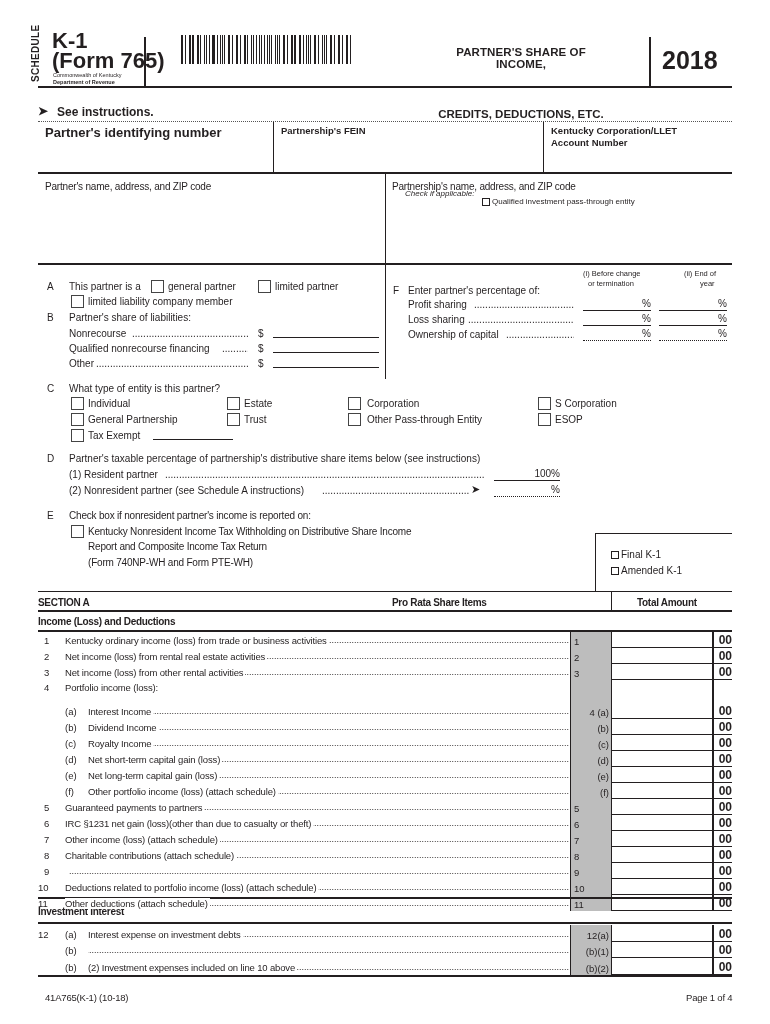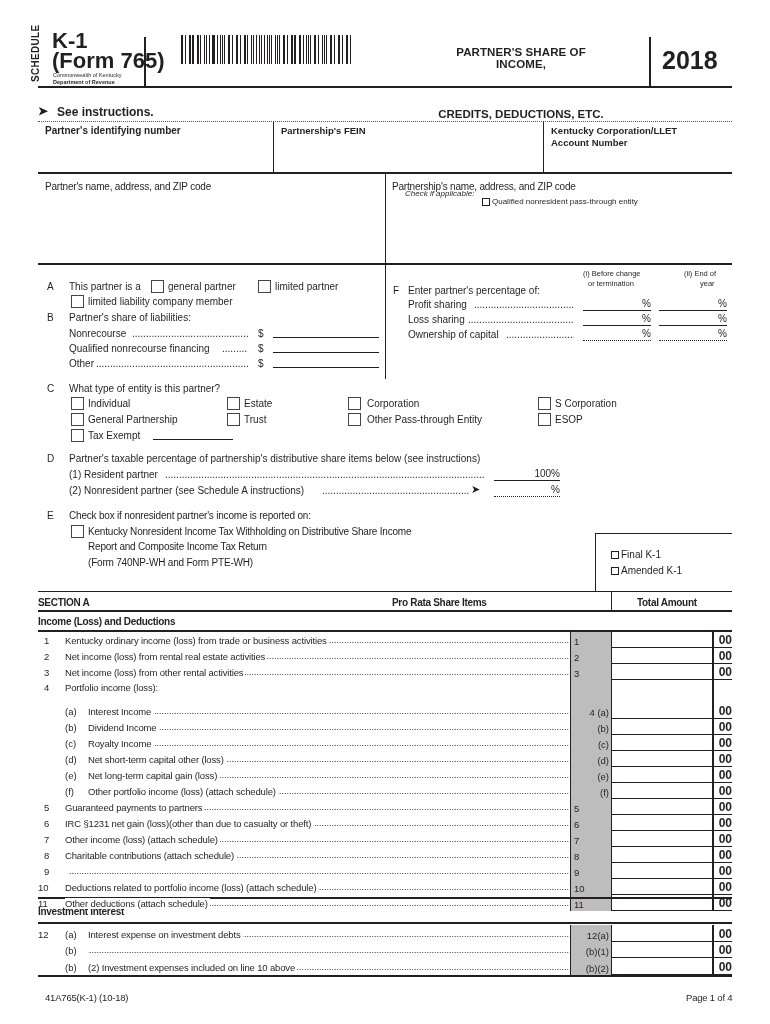--- a/index.html
+++ b/index.html
@@ -109,38 +109,38 @@
 <div class="abs bold" style="left:436px;top:46px;font-size:11.5px;text-align:center;width:170px;letter-spacing:0.1px;">PARTNER'S SHARE OF INCOME,</div>
 <div class="abs bold" style="left:436px;top:62px;font-size:11.5px;text-align:center;width:170px;margin-top:46px;">CREDITS, DEDUCTIONS, ETC.</div>
 <div class="vline thick" style="left:649px;top:37px;height:50px;"></div>
 <div class="abs bold" style="left:662px;top:46px;font-size:25px;">2018</div>
 <div class="hline thick" style="left:38px;width:694px;top:86px;"></div>
 
 <div class="abs bold" style="left:38px;top:104px;font-size:12px;">➤</div>
 <div class="abs bold" style="left:57px;top:105px;font-size:12px;">See instructions.</div>
 
 <div class="hline dotted" style="left:38px;width:694px;top:121px;"></div>
-<div class="abs bold" style="left:45px;top:125px;font-size:10px;">Partner's identifying number</div>
+<div class="abs bold" style="left:45px;top:125px;font-size:13px;">Partner's identifying number</div>
 <div class="abs" style="left:40px;top:138px;width:230px;height:34px;"></div>
 <div class="vline" style="left:273px;top:122px;height:50px;"></div>
 <div class="abs bold" style="left:281px;top:125px;font-size:9.5px;">Partnership's FEIN</div>
 <div class="abs" style="left:276px;top:138px;width:262px;height:34px;"></div>
 <div class="vline" style="left:543px;top:122px;height:50px;"></div>
 <div class="abs bold" style="left:551px;top:125px;font-size:9.5px;">Kentucky Corporation/LLET</div>
 <div class="abs bold" style="left:551px;top:137px;font-size:9.5px;">Account Number</div>
 <div class="abs" style="left:546px;top:150px;width:186px;height:22px;"></div>
 <div class="hline thick" style="left:38px;width:694px;top:172px;"></div>
 
 <div class="abs" style="left:45px;top:181px;font-size:10px;letter-spacing:-0.2px;">Partner's name, address, and ZIP code</div>
 <div class="abs" style="left:40px;top:196px;width:340px;height:62px;"></div>
 <div class="vline" style="left:385px;top:173px;height:93px;"></div>
 <div class="abs" style="left:392px;top:181px;font-size:10px;letter-spacing:-0.2px;">Partnership's name, address, and ZIP code</div>
 <div class="abs" style="left:392px;top:189px;font-size:8px;font-style:italic;padding-left:13px;">Check if applicable:</div>
 <span class="cb sm" style="left:482px;top:198px;"></span>
-<div class="abs" style="left:492px;top:197px;font-size:8px;">Qualified nonresident pass-through entity</div>
+<div class="abs" style="left:492px;top:197px;font-size:8px;">Qualified investment pass-through entity</div>
 <div class="hline thick" style="left:38px;width:694px;top:263px;"></div>
 
 <div class="lbl" style="left:47px;top:281px;">A</div>
 <div class="lbl" style="left:69px;top:281px;">This partner is a</div>
 <span class="cb" style="left:151px;top:280px;"></span>
 <div class="lbl" style="left:168px;top:281px;">general partner</div>
 <span class="cb" style="left:258px;top:280px;"></span>
 <div class="lbl" style="left:275px;top:281px;">limited partner</div>
 <span class="cb" style="left:71px;top:295px;"></span>
 <div class="lbl" style="left:88px;top:296px;">limited liability company member</div>
@@ -316,21 +316,21 @@
       <div class="dots" style="left: 88px; width: 481px; top: 3px; text-align: right; direction: rtl; font-size: 9px; z-index: 0;">........................................................................................................................................................................................................</div>
       <div class="lnbox" style="left: 570px; top: 0px; width: 42px; height: 16px;">
         <span class="t" style="right: 2px;">(c)</span>
       </div>
       <div class="amt" style="left: 612px; top: 0px; width: 100px; height: 16px;"></div>
       <div class="vline thick" style="left: 712px; top: 0px; height: 16px;"></div>
       <div class="cents" style="left: 714px; top: 1px; width: 18px; border-bottom: 1px solid rgb(35, 31, 32);">00</div>
     </div>
     <div style="position: absolute; left: 0px; top: 751px; width: 770px; height: 16px;">
       <div class="row-num" style="left: 65px; top: 3px;">(d)</div>
-      <div class="row-label" style="left: 88px; top: 3px; background: rgb(255, 255, 255); z-index: 1; padding-right: 2px;">Net short-term capital other (loss)</div>
+      <div class="row-label" style="left: 88px; top: 3px; background: rgb(255, 255, 255); z-index: 1; padding-right: 2px;">Net short-term capital gain (loss)</div>
       <div class="dots" style="left: 88px; width: 481px; top: 3px; text-align: right; direction: rtl; font-size: 9px; z-index: 0;">........................................................................................................................................................................................................</div>
       <div class="lnbox" style="left: 570px; top: 0px; width: 42px; height: 16px;">
         <span class="t" style="right: 2px;">(d)</span>
       </div>
       <div class="amt" style="left: 612px; top: 0px; width: 100px; height: 16px;"></div>
       <div class="vline thick" style="left: 712px; top: 0px; height: 16px;"></div>
       <div class="cents" style="left: 714px; top: 1px; width: 18px; border-bottom: 1px solid rgb(35, 31, 32);">00</div>
     </div>
     <div style="position: absolute; left: 0px; top: 767px; width: 770px; height: 16px;">
       <div class="row-num" style="left: 65px; top: 3px;">(e)</div>

